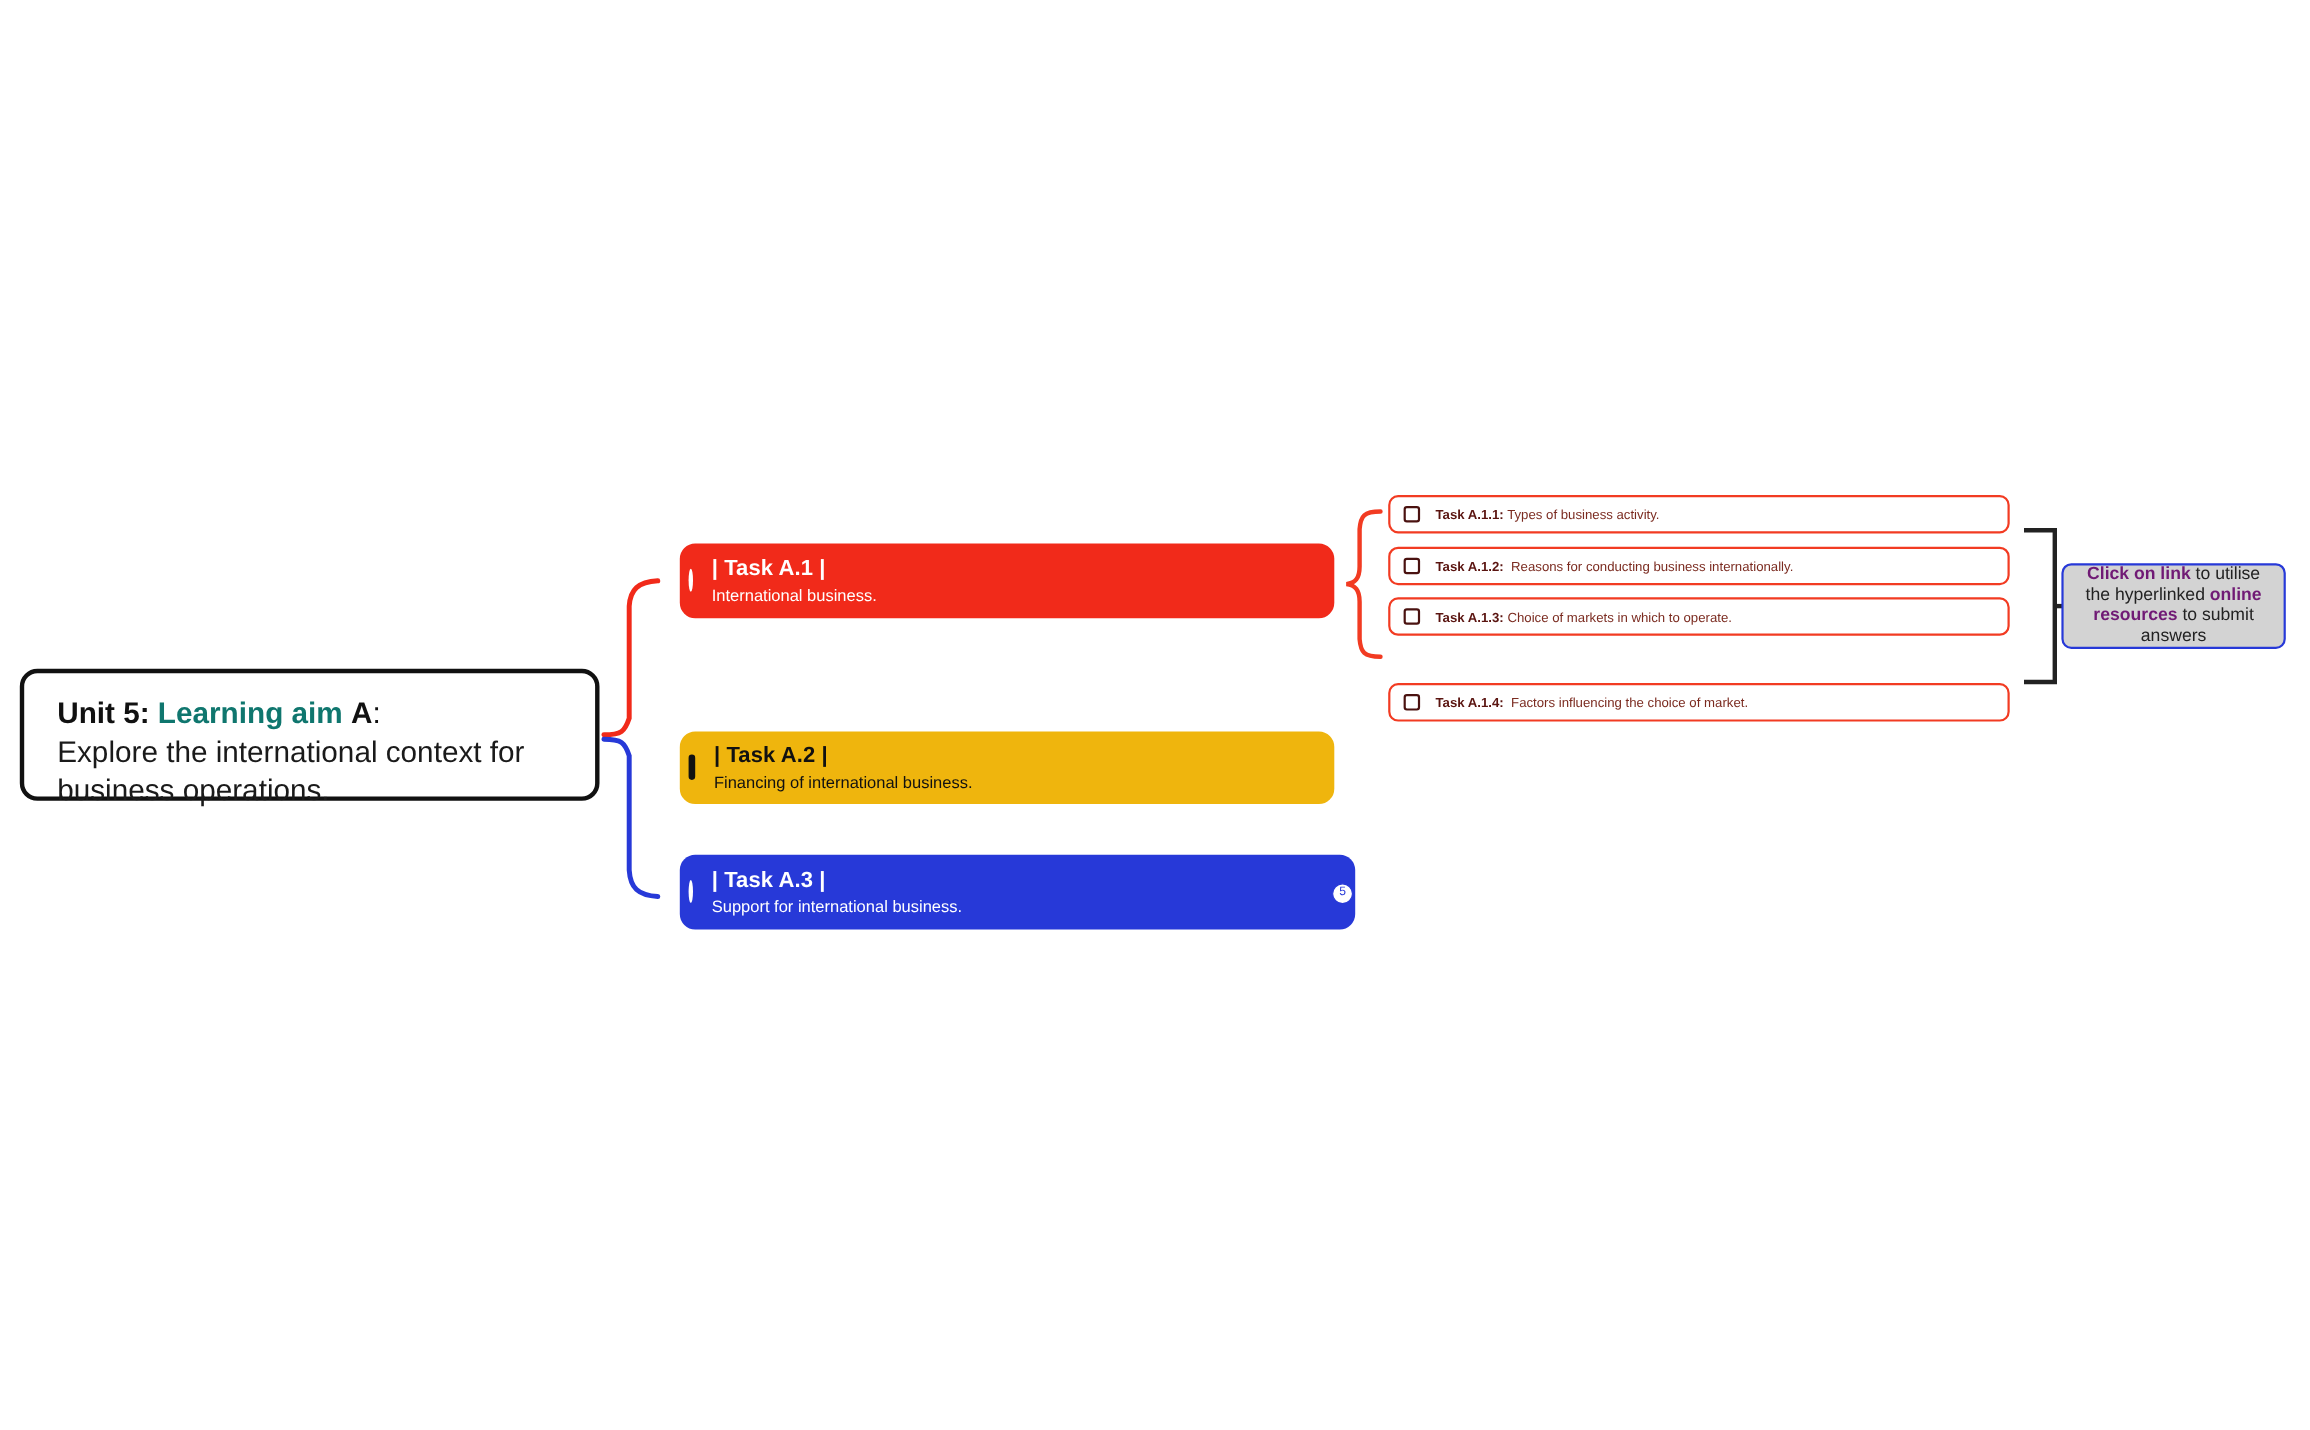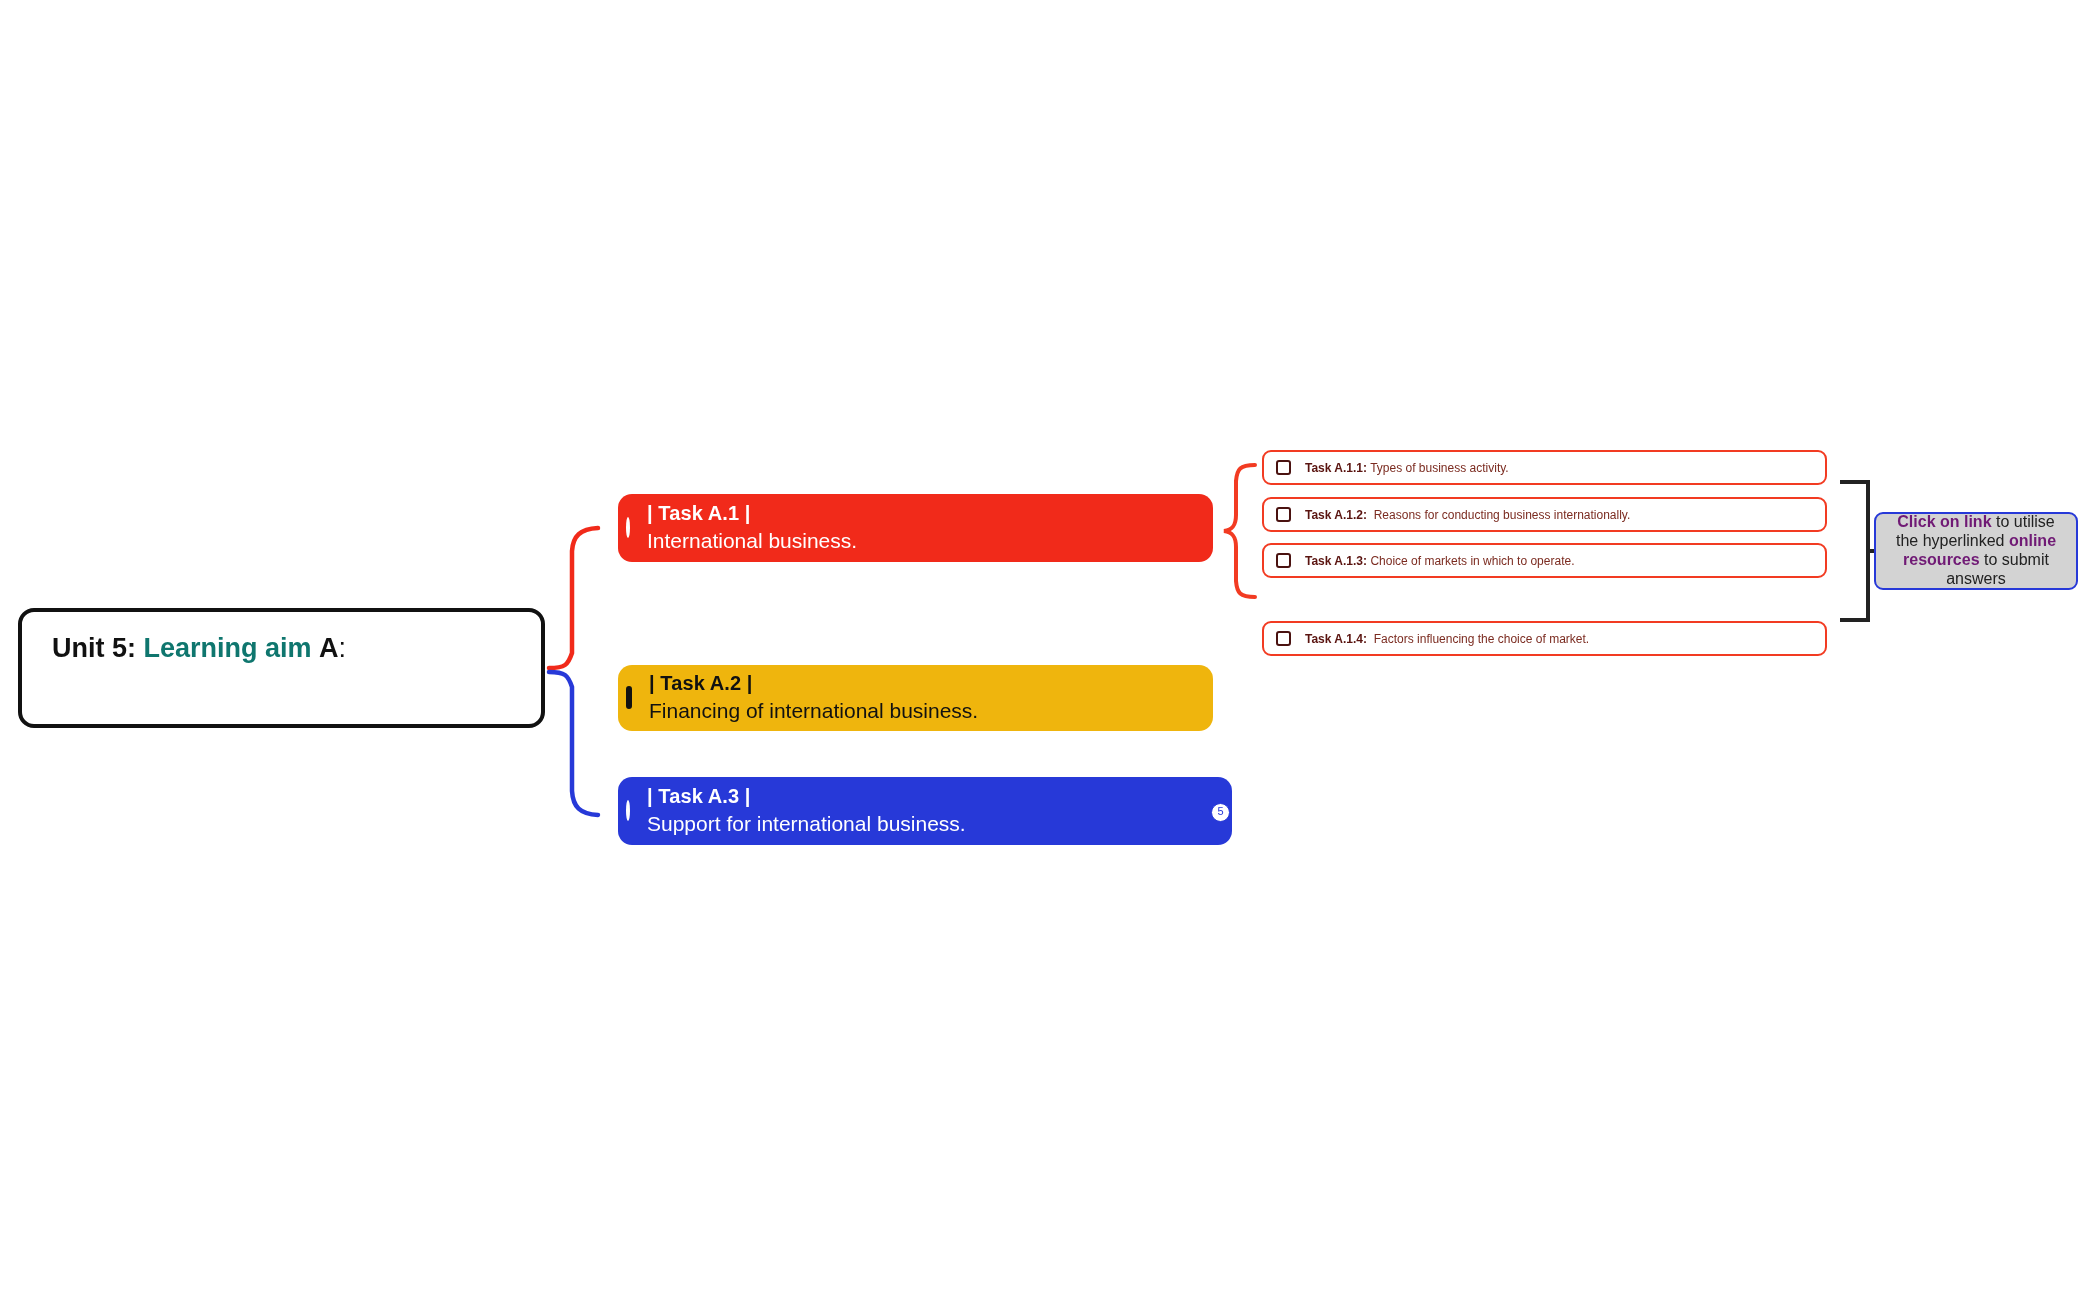--- a/index.html
+++ b/index.html
@@ -81,21 +81,21 @@
     border: 3px solid #111111;
     box-sizing: border-box;
   }
   .task-text { line-height: 1.28; }
   .task-title {
     font-weight: bold;
     font-size: 20px;
     letter-spacing: 0.1px;
   }
   .task-desc {
-    font-size: 21px;
+    font-size: 15px;
     margin-top: 2px;
   }
   .on-red, .on-blue { color: #ffffff; }
   .on-yellow { color: #111111; }
 
   #task-a1 {
     left: 618px; top: 494px; width: 595px; height: 68px;
     background: #F12A1A;
   }
   #task-a2 {
@@ -210,20 +210,21 @@
     <path d="M 1868 551 L 1868 620 L 1840 620" fill="none" stroke="#222222" stroke-width="4"></path>
     <path d="M 1868 551 L 1888 551" fill="none" stroke="#222222" stroke-width="4"></path>
   </svg>
 
   <div class="root-box">
     <div class="root-line1">
       <span class="b">Unit 5:</span>
       <span class="red">Learning aim</span>
       <span class="b">A</span><span>:</span>
     </div>
+    <div class="root-line2">Explore the international context for business operations.</div>
   </div>
 
   <div id="task-a1" class="task-card">
     <span class="marker">
       <span class="circle-marker"></span>
     </span>
     <span class="task-text">
       <div class="task-title on-red">| Task A.1 |</div>
       <div class="task-desc on-red">International business.</div>
     </span>

